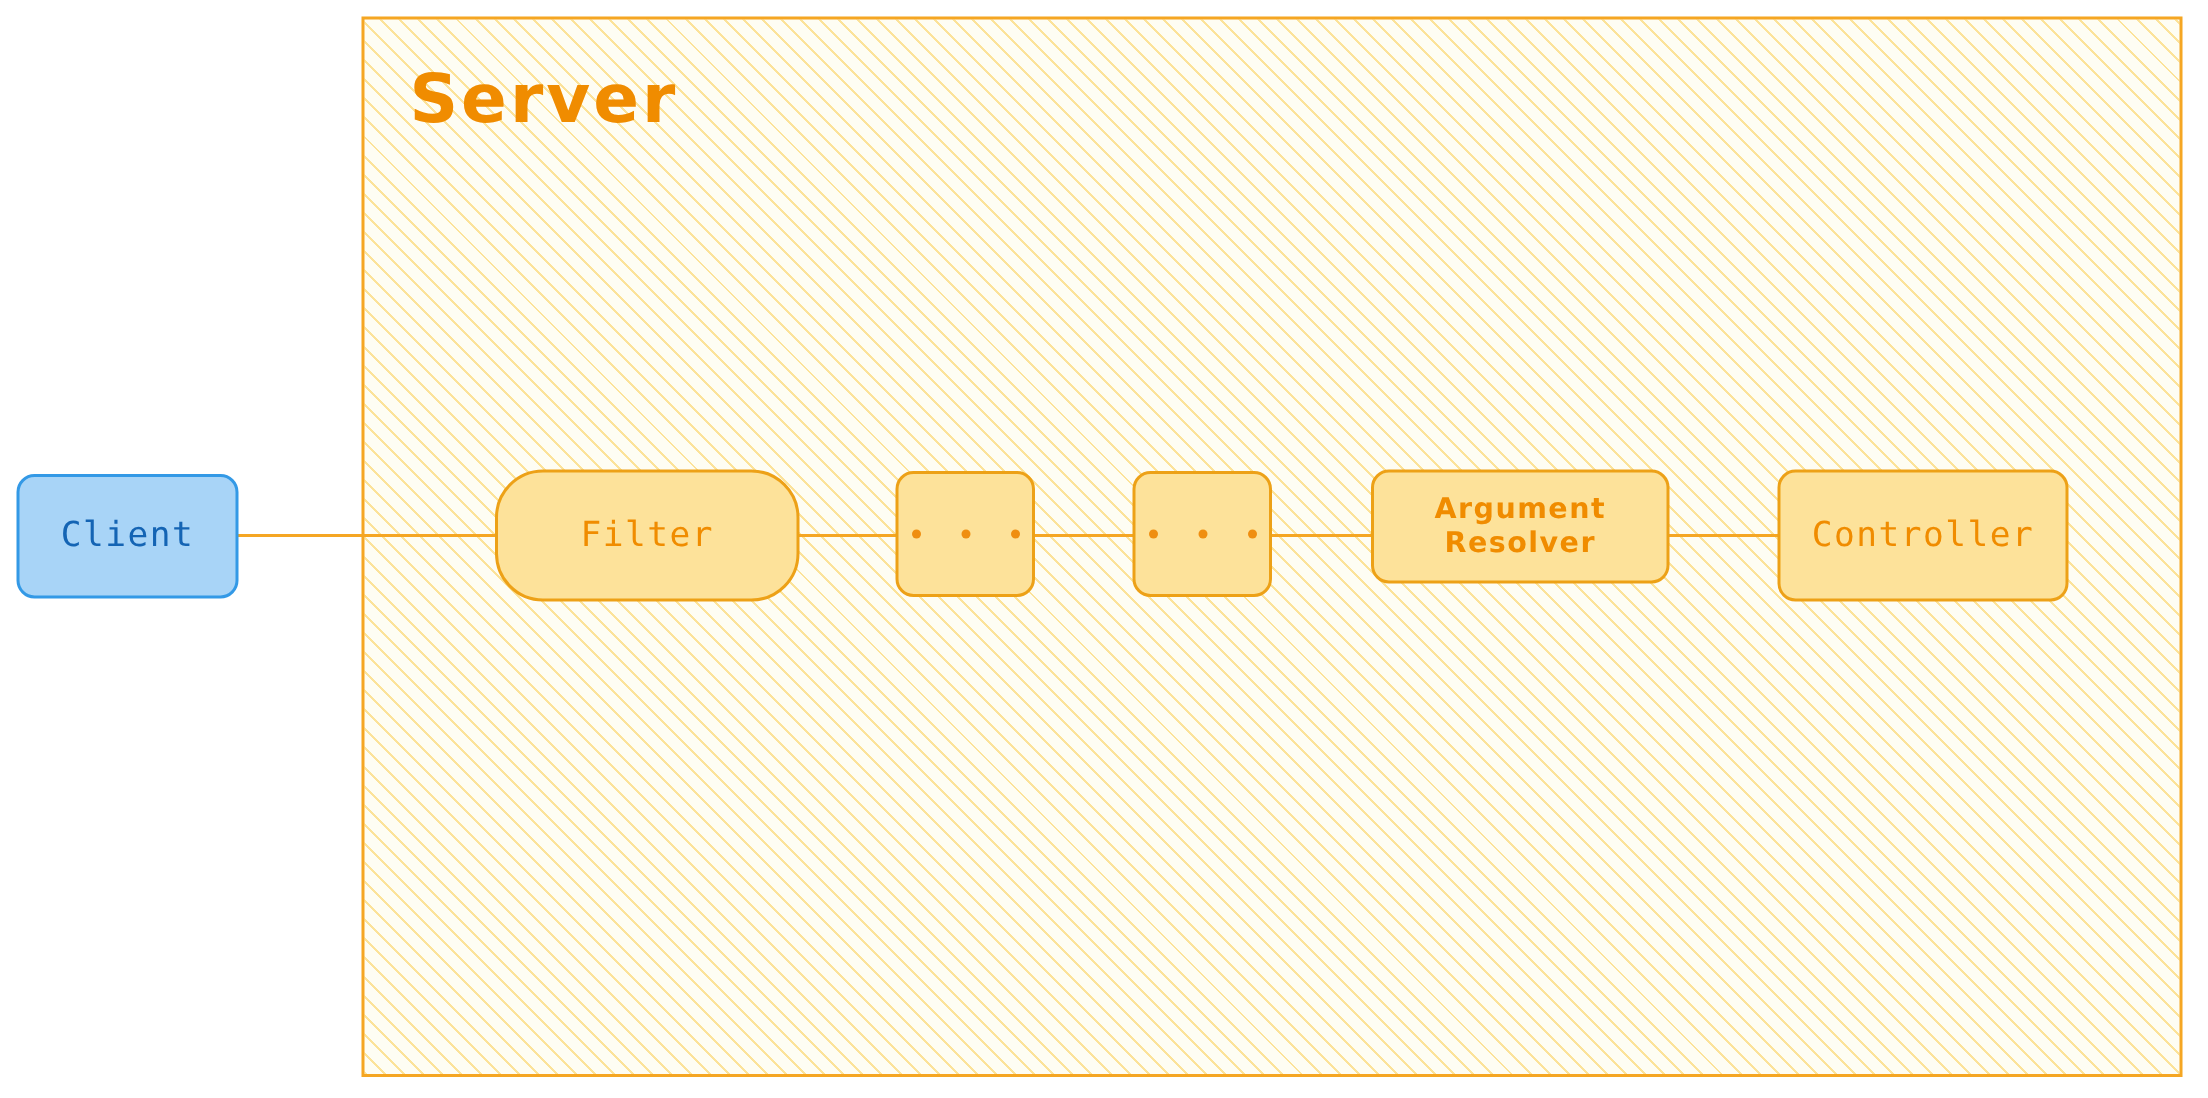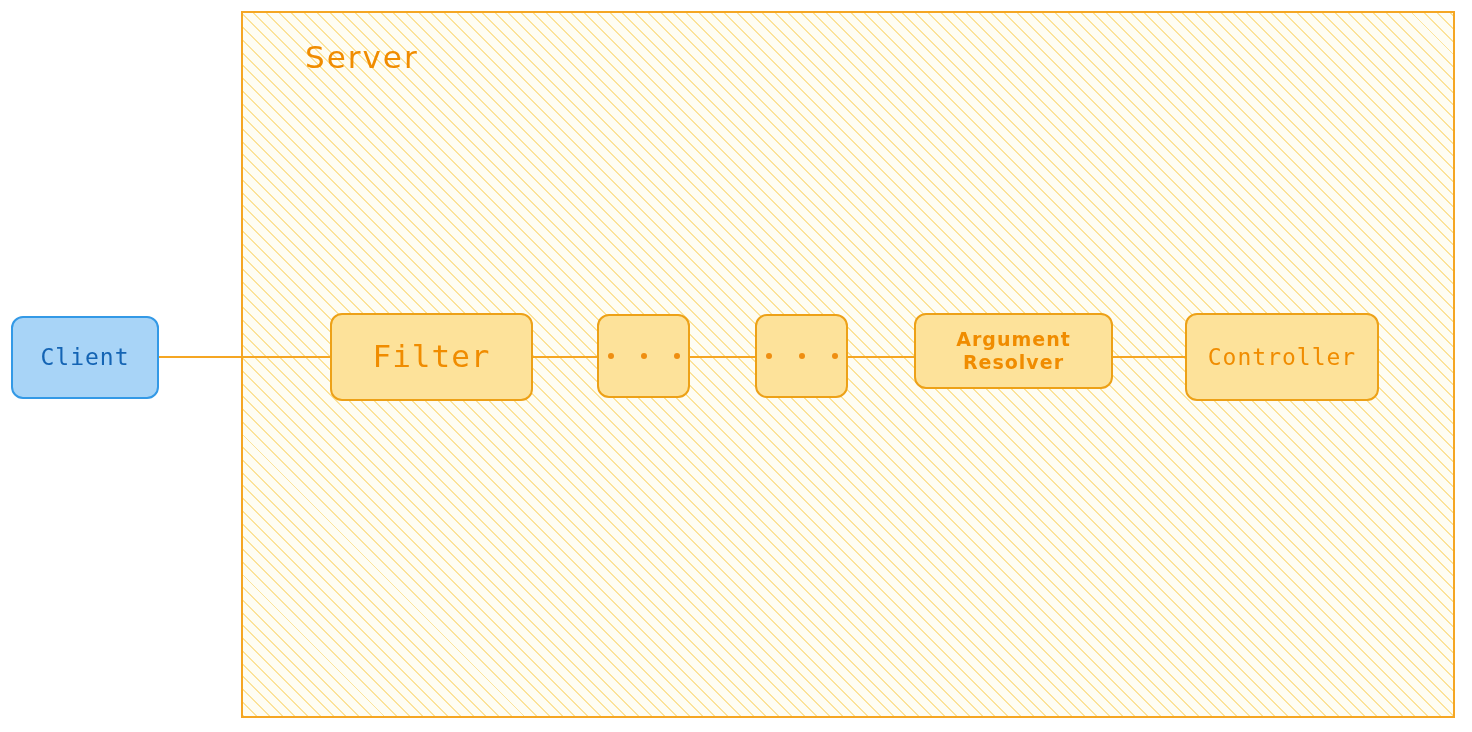--- a/index.html
+++ b/index.html
@@ -38,26 +38,25 @@
        rgba(255, 255, 255, 0) 1.4px,
        rgba(255, 255, 255, 0) 9px
     );
   }
 
   .server-title {
     position: absolute;
     left: 30px;
     top: 26px;
     font-family: "DejaVu Sans", sans-serif;
-    font-size: 31px;
-    font-weight: 400;
+    font-size: 45px;
+    font-weight: 700;
     letter-spacing: 2px;
     color: #f08c00;
     white-space: nowrap;
-    margin-left: 32px;
   }
 
   
   .node {
     position: absolute;
     box-sizing: border-box;
     display: flex;
     align-items: center;
     justify-content: center;
     text-align: center;
@@ -83,22 +82,23 @@
     border: 2px solid #eda117;
     color: #f08c00;
   }
 
   .node-filter {
     left: 330px;
     top: 313px;
     width: 203px;
     height: 88px;
     font-family: "DejaVu Sans Mono", monospace;
-    font-size: 31px;
-    letter-spacing: 1px;
+    font-size: 23px;
+    letter-spacing: 1px;
+    border-radius: 32px;
   }
 
   .node-dots-1 {
     left: 597px;
     top: 314px;
     width: 93px;
     height: 84px;
   }
 
   .node-dots-2 {

